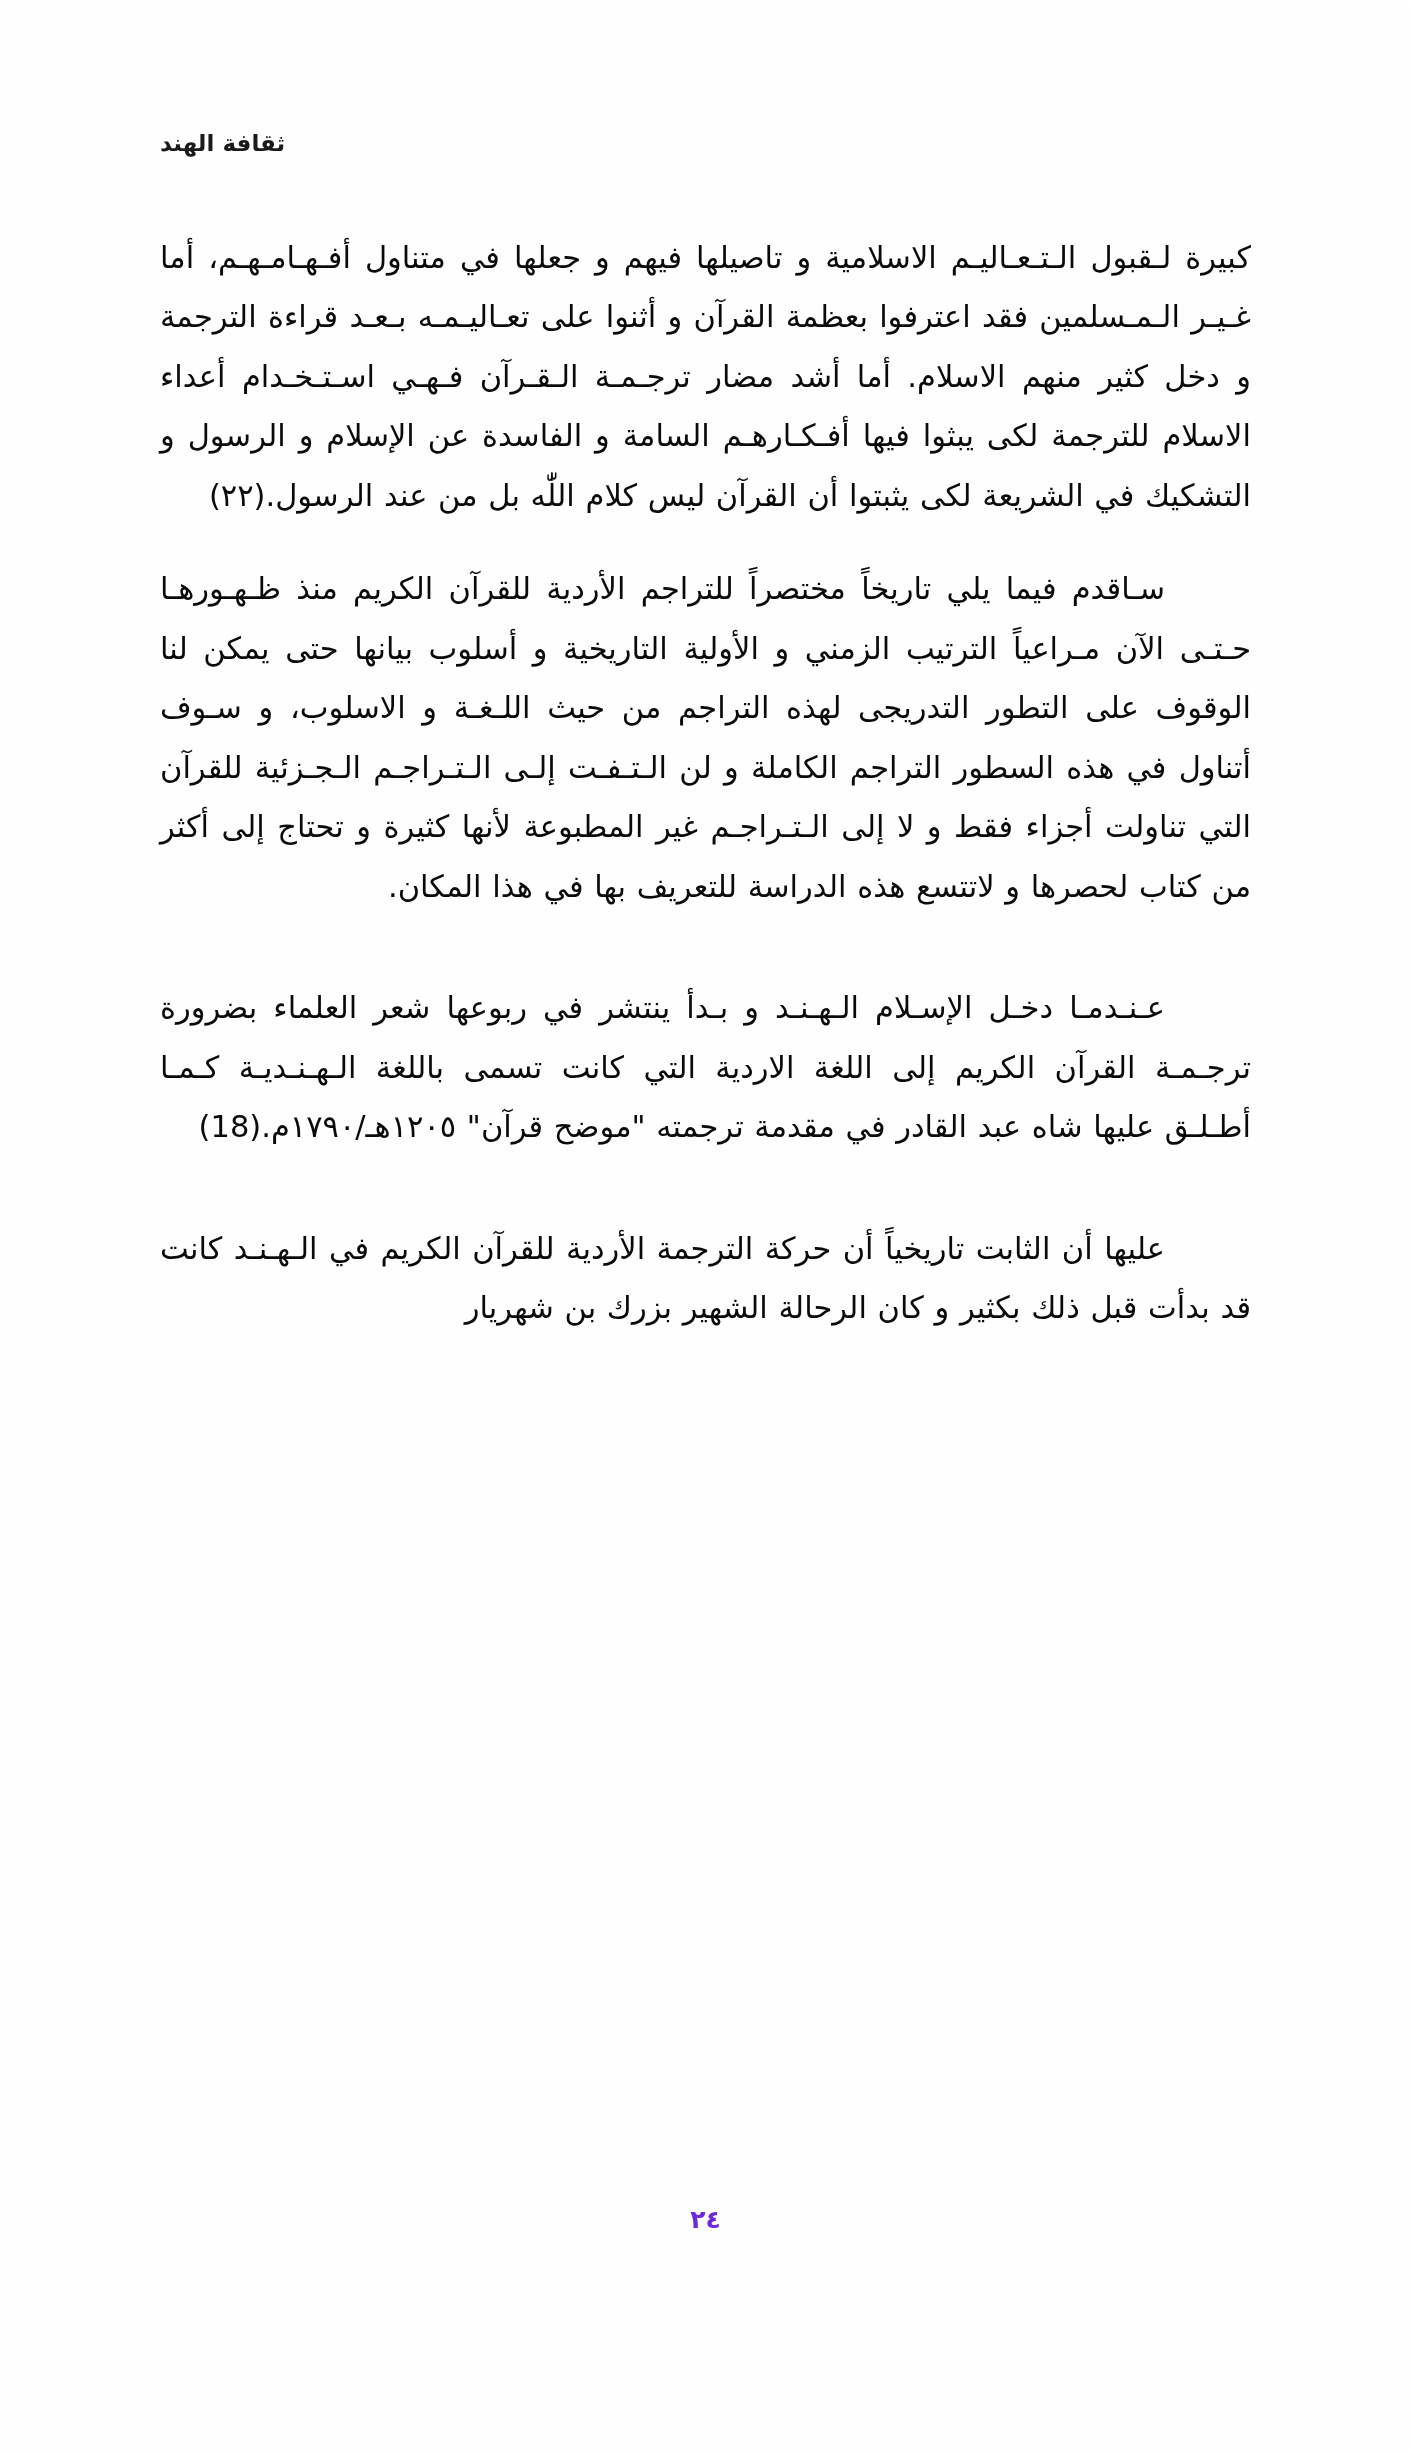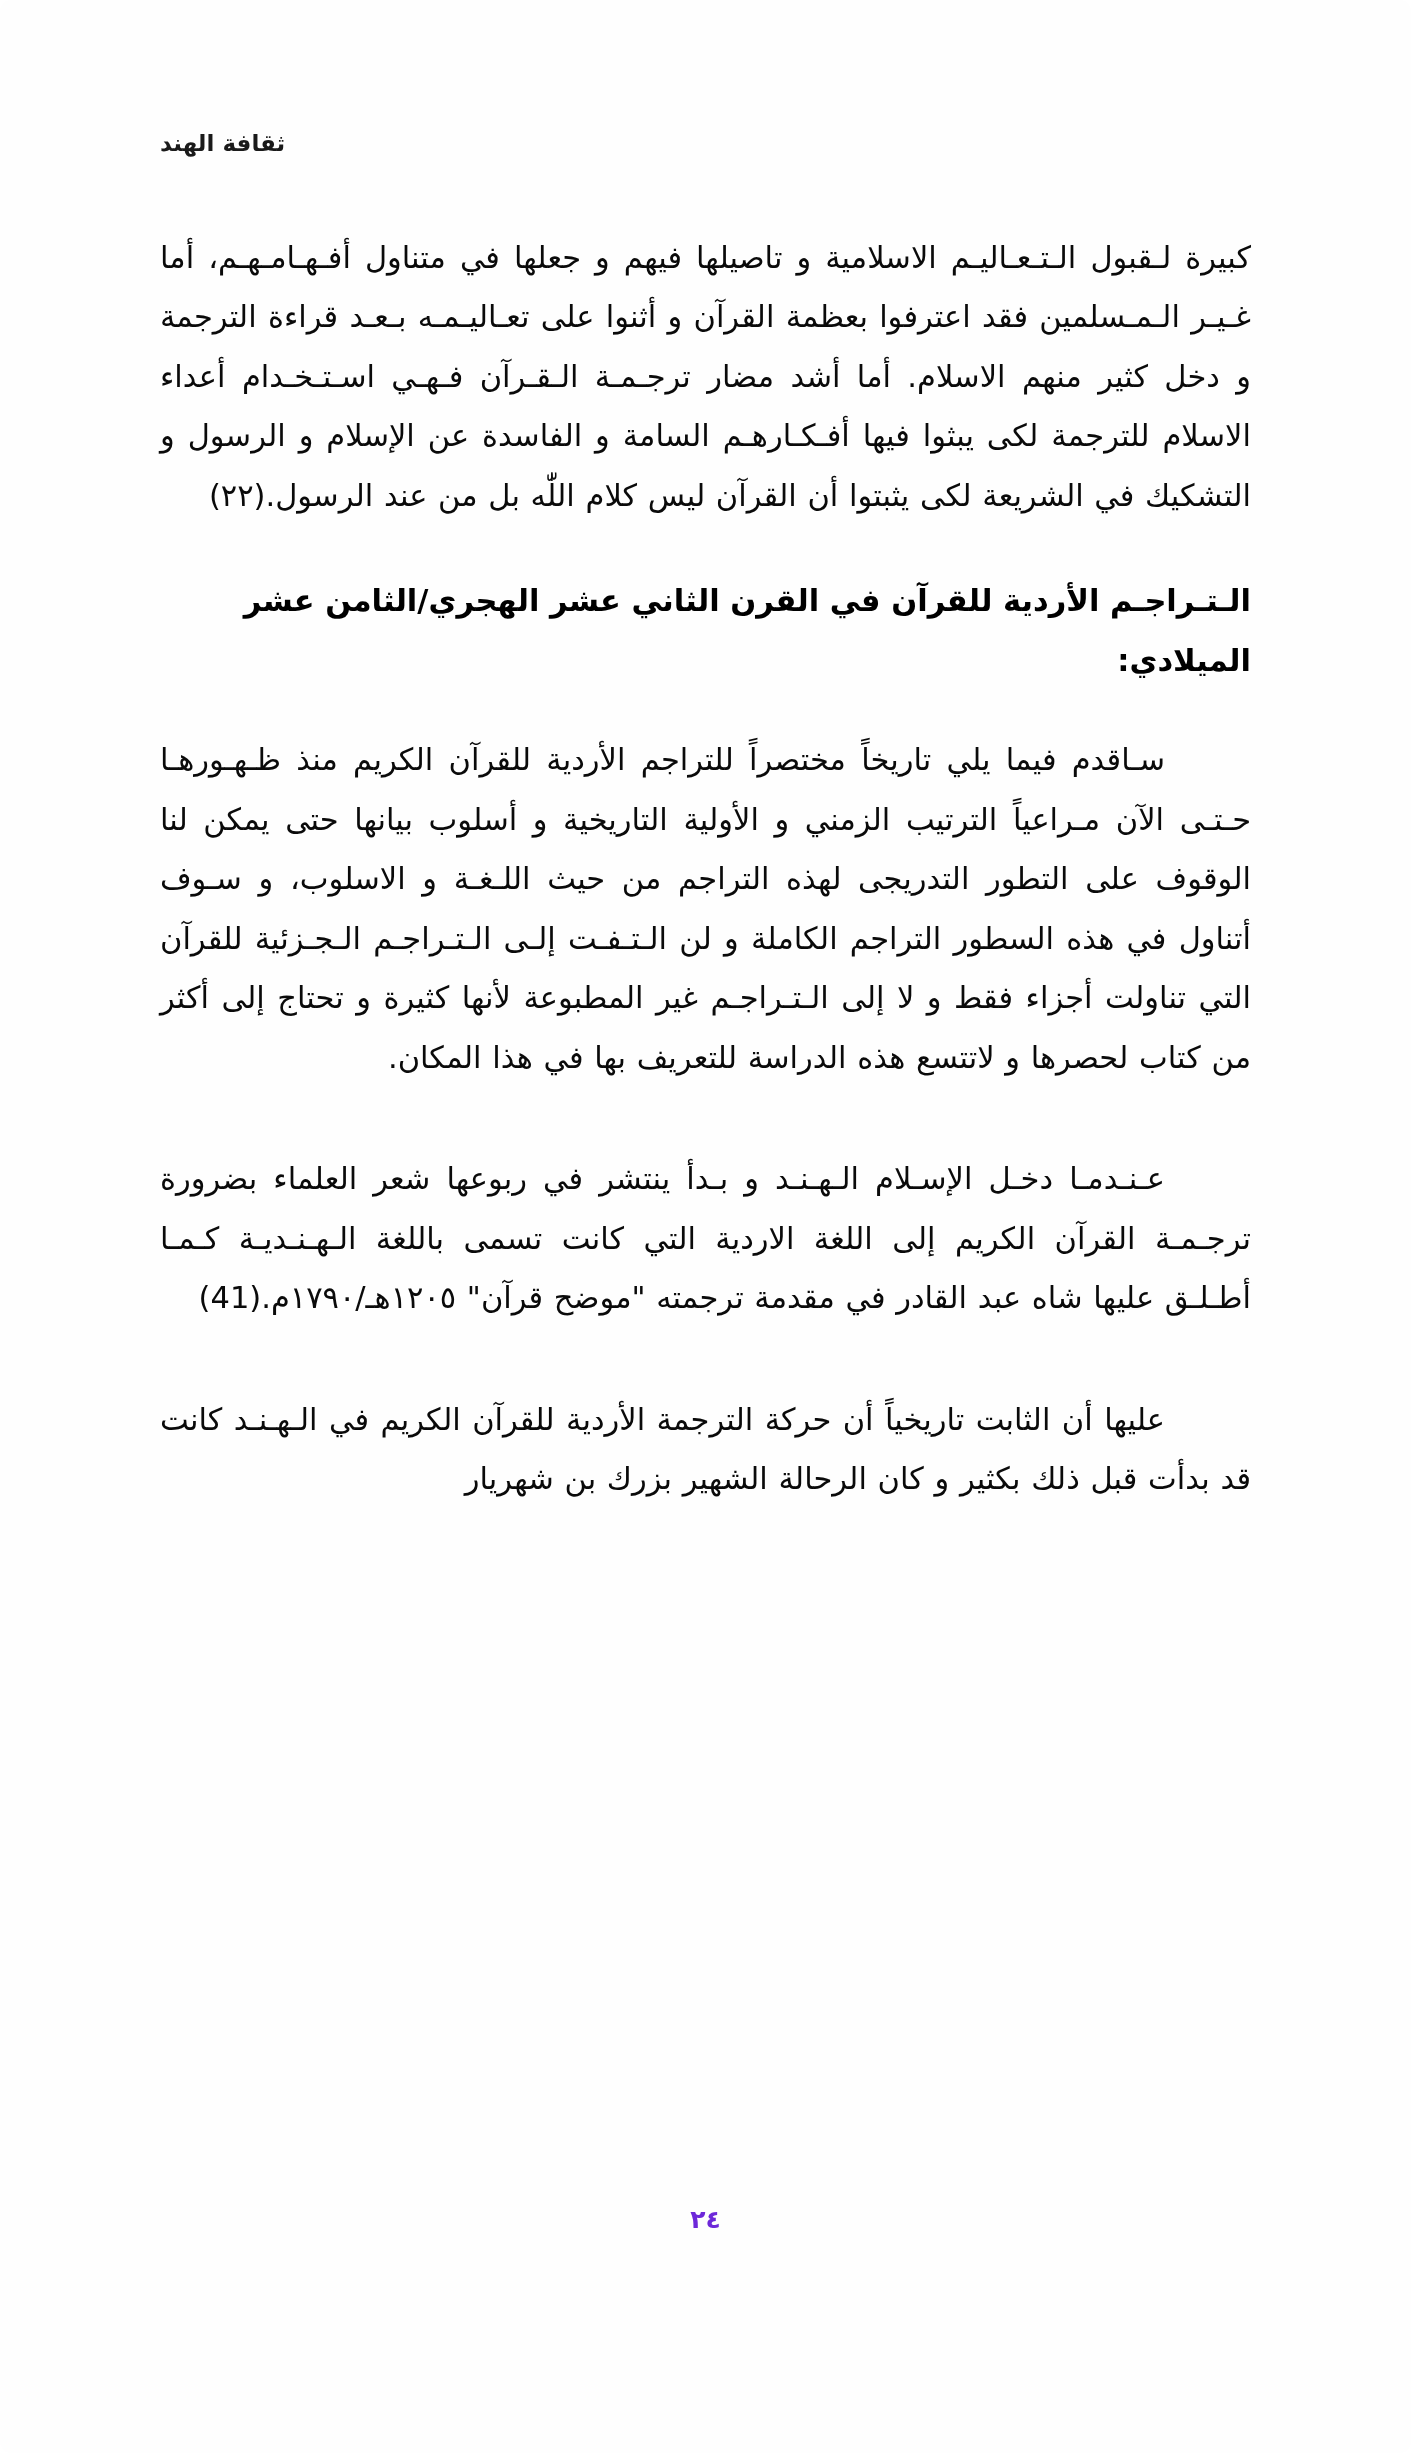--- a/index.html
+++ b/index.html
@@ -78,27 +78,26 @@
 </head>
 <body>
 
 <div class="page">
   <div class="page-inner">
 
     <div class="running-head">ثقافة الهند</div>
 
     <p class="body-par">كبيرة لـقبول الـتـعـاليـم الاسلامية و تاصيلها فيهم و جعلها في متناول أفـهـامـهـم، أما غـيـر الـمـسلمين فقد اعترفوا بعظمة القرآن و أثنوا على تعـاليـمـه بـعـد قراءة الترجمة و دخل كثير منهم الاسلام. أما أشد مضار ترجـمـة الـقـرآن فـهـي اسـتـخـدام أعداء الاسلام للترجمة لكى يبثوا فيها أفـكـارهـم السامة و الفاسدة عن الإسلام و الرسول و التشكيك في الشريعة لكى يثبتوا أن القرآن ليس كلام اللّٰه بل من عند الرسول.(٢٢)</p>
 
-    <h2 class="section-head">الـتـراجـم الأردية للقرآن في القرن الثاني عشر الهجري/الثامن عشر الميلادي:</h2>
 
     <p class="body-par indent">سـاقدم فيما يلي تاريخاً مختصراً للتراجم الأردية للقرآن الكريم منذ ظـهـورهـا حـتـى الآن مـراعياً الترتيب الزمني و الأولية التاريخية و أسلوب بيانها حتى يمكن لنا الوقوف على التطور التدريجى لهذه التراجم من حيث اللـغـة و الاسلوب، و سـوف أتناول في هذه السطور التراجم الكاملة و لن الـتـفـت إلـى الـتـراجـم الـجـزئية للقرآن التي تناولت أجزاء فقط و لا إلى الـتـراجـم غير المطبوعة لأنها كثيرة و تحتاج إلى أكثر من كتاب لحصرها و لاتتسع هذه الدراسة للتعريف بها في هذا المكان.</p>
 
     <div class="spacer-lg"></div>
 
-    <p class="body-par indent">عـنـدمـا دخـل الإسـلام الـهـنـد و بـدأ ينتشر في ربوعها شعر العلماء بضرورة ترجـمـة القرآن الكريم إلى اللغة الاردية التي كانت تسمى باللغة الـهـنـديـة كـمـا أطـلـق عليها شاه عبد القادر في مقدمة ترجمته "موضح قرآن" ١٢٠٥هـ/١٧٩٠م.(41)</p>
+    <p class="body-par indent">عـنـدمـا دخـل الإسـلام الـهـنـد و بـدأ ينتشر في ربوعها شعر العلماء بضرورة ترجـمـة القرآن الكريم إلى اللغة الاردية التي كانت تسمى باللغة الـهـنـديـة كـمـا أطـلـق عليها شاه عبد القادر في مقدمة ترجمته "موضح قرآن" ١٢٠٥هـ/١٧٩٠م.(18)</p>
 
     <div class="spacer-lg"></div>
 
     <p class="body-par indent tail-par">عليها أن الثابت تاريخياً أن حركة الترجمة الأردية للقرآن الكريم في الـهـنـد كانت قد بدأت قبل ذلك بكثير و كان الرحالة الشهير بزرك بن شهريار</p>
 
   </div>
 
   <div class="page-number">٢٤</div>
 </div>
 

